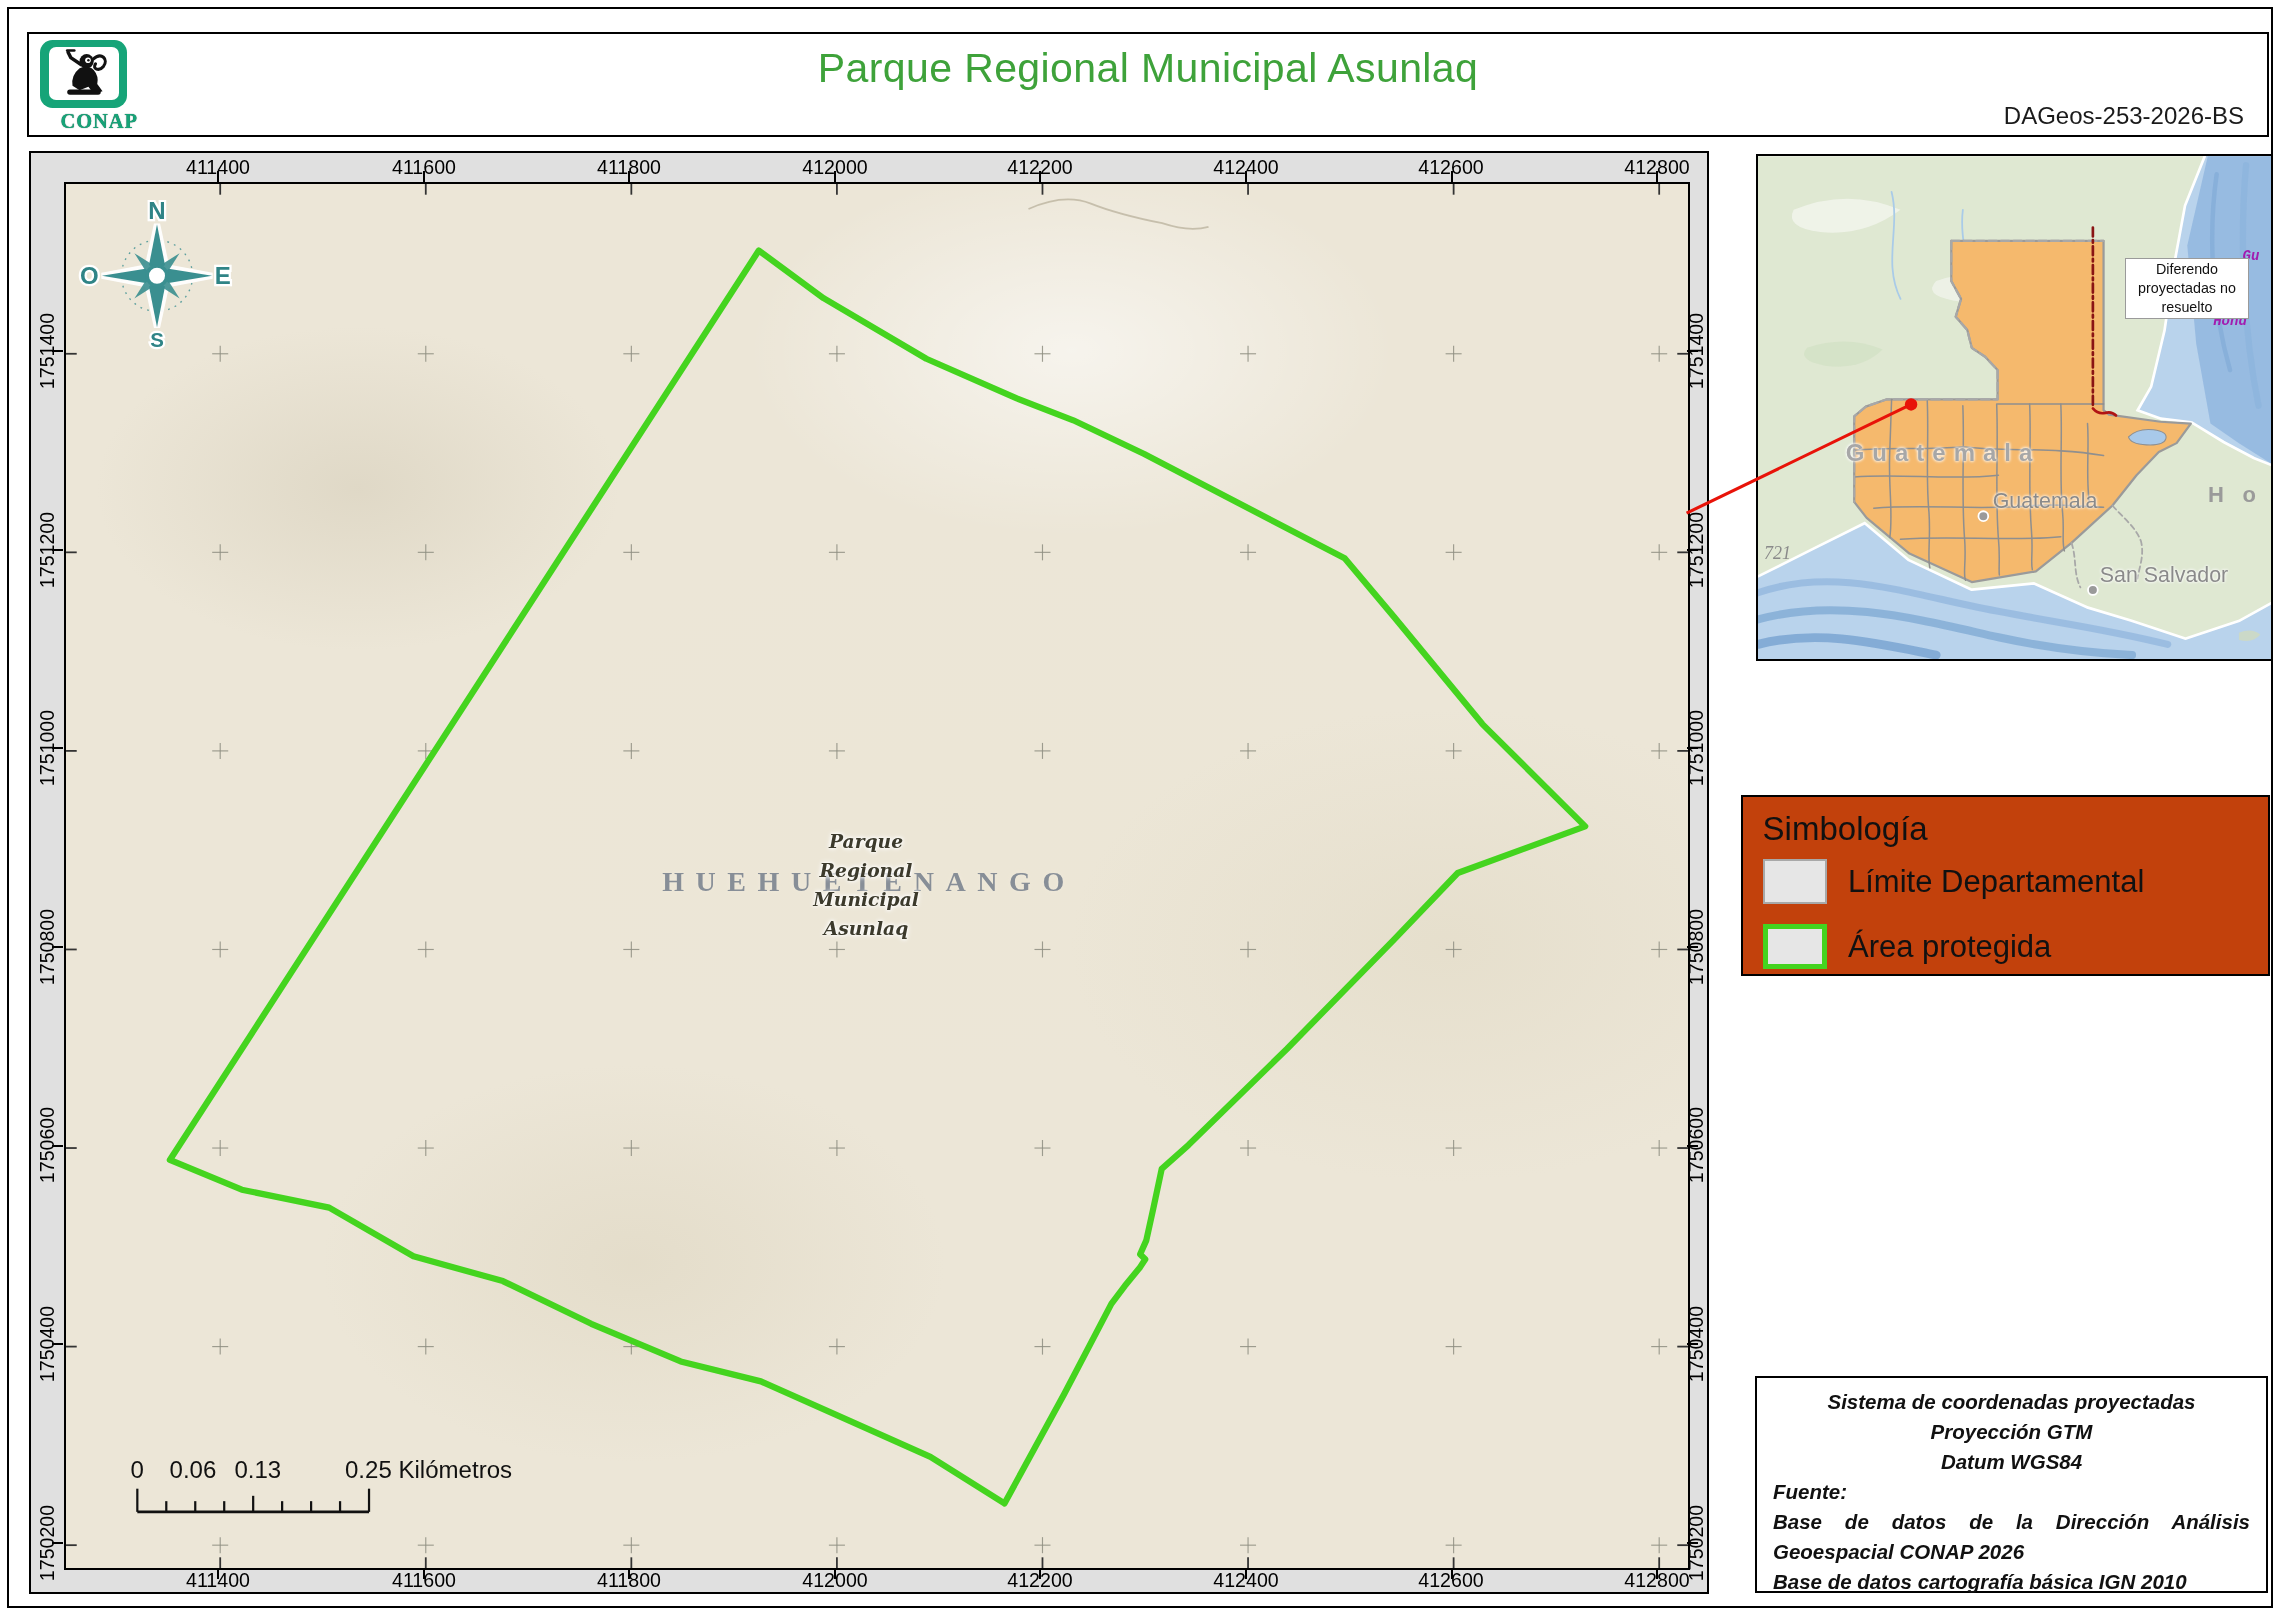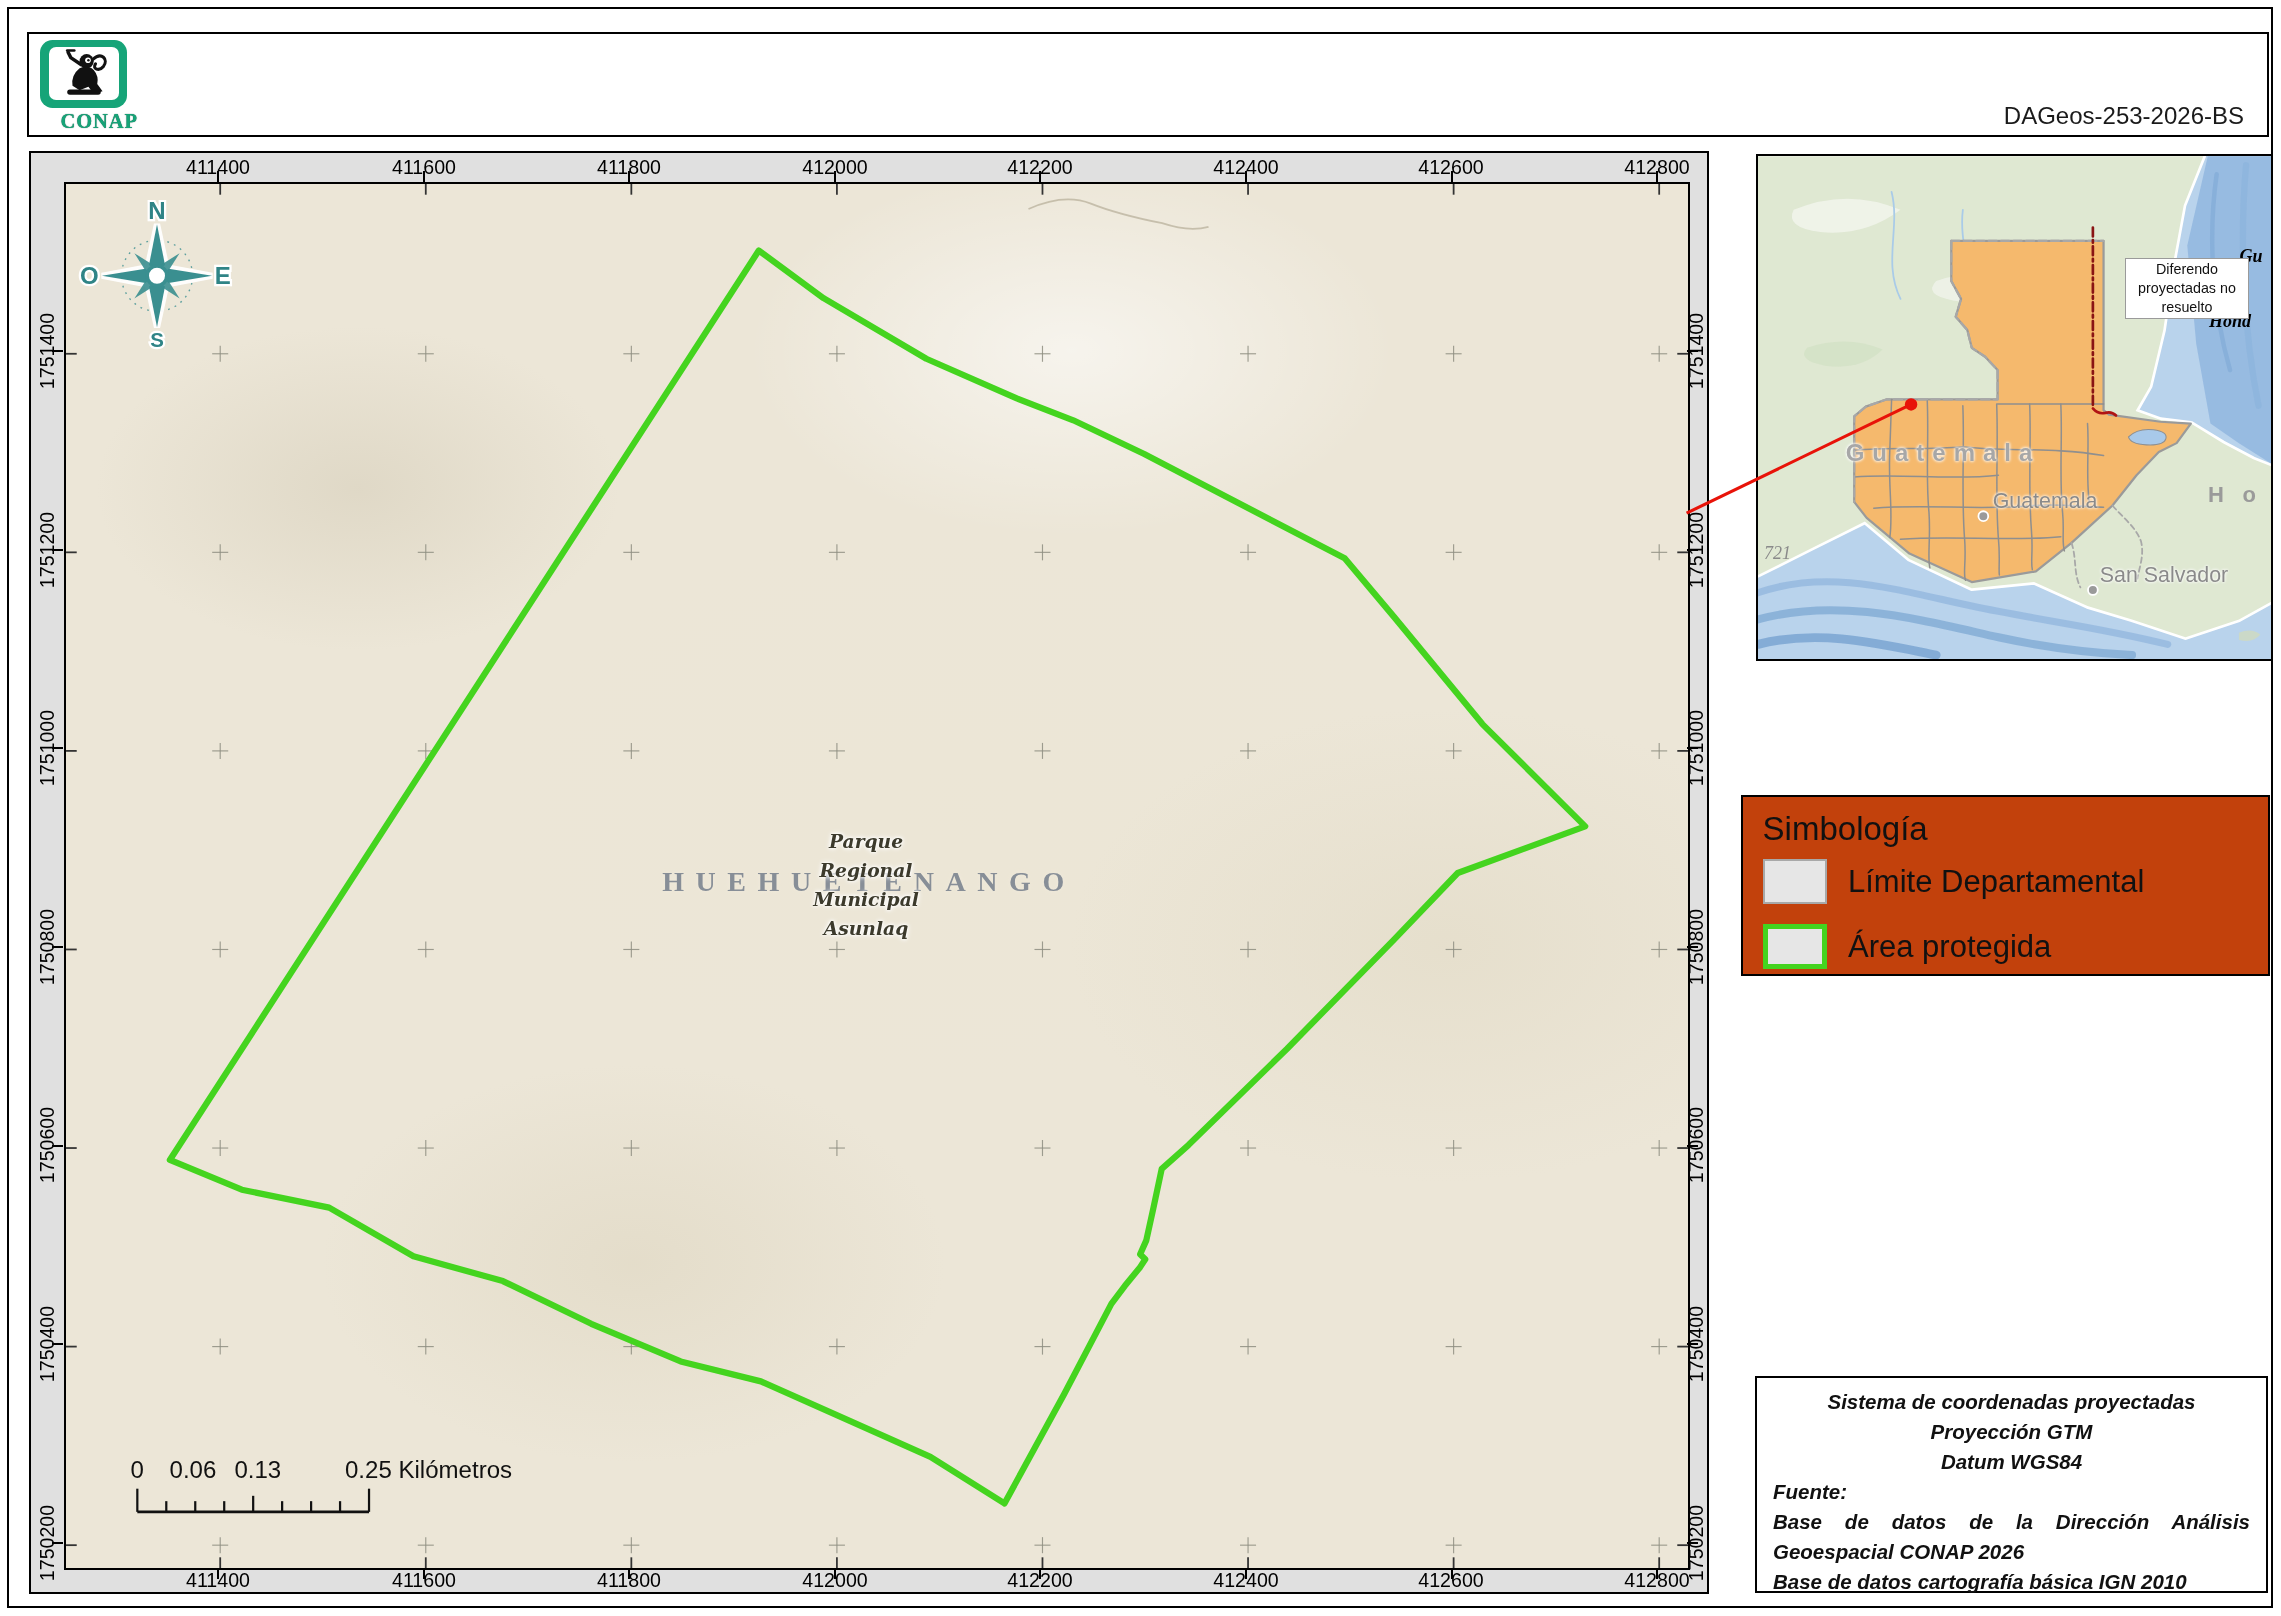--- a/index.html
+++ b/index.html
@@ -33,21 +33,21 @@
       font-size:28px;font-weight:600;letter-spacing:11.6px;color:#878e97;white-space:nowrap;
       text-shadow:0 0 3.6px #efe9da,0 0 5.3px #efe9da;}
   .park-label{position:absolute;transform:translate(-50%,0);text-align:center;font-family:"DejaVu Serif","Liberation Serif",serif;
       font-style:italic;font-weight:bold;font-size:18.7px;line-height:29px;color:#3c3a2c;
       text-shadow:0 0 2.7px #fff,0 0 4.5px #fff,0 0 6.2px #fff;}
   
   .inset{position:absolute;left:1756px;top:154px;width:513px;height:503px;border:2.7px solid #000;box-sizing:content-box;overflow:hidden;background:#b9d3ec;}
   .inset-label{position:absolute;transform:translate(-50%,-50%);white-space:nowrap;}
   .country-label{font-size:24px;font-weight:bold;letter-spacing:8px;color:#a7a7a7;text-shadow:0 0 2.7px #fff,0 0 3.6px #fff;}
   .city-label{font-size:21.4px;color:#8a8a8a;text-shadow:0 0 2.7px #fff,0 0 3.6px #fff;}
-  .sea-label{font-family:Liberation Serif, serif;font-style:italic;font-weight:bold;color:#000000;font-size:18px;}
+  .sea-label{font-family:Liberation Mono, monospace;font-style:italic;font-weight:bold;color:#a21caf;font-size:14px;}
   .hn-label{font-size:22px;font-weight:bold;letter-spacing:6.2px;color:#9a9a9a;}
   .depth-label{font-family:"Liberation Serif",serif;font-style:italic;font-size:18px;color:#8a8a8a;}
   .note-box{position:absolute;left:367px;top:102px;width:122px;height:59px;background:#fff;border:0.9px solid #9a9a9a;
       display:flex;flex-direction:column;justify-content:center;text-align:center;font-size:14.3px;line-height:18.7px;color:#111;}
   
   .legend{position:absolute;left:1741px;top:795px;width:529px;height:181px;background:#c2410c;border:2.7px solid #000;box-sizing:border-box;}
   .legend-title{position:absolute;left:19.6px;top:12.5px;font-size:33px;color:#111;}
   .legend-item{position:absolute;left:19.6px;display:flex;align-items:center;}
   .legend-swatch{width:64px;height:45px;background:#e6e6e6;margin-right:21.4px;box-sizing:border-box;}
   .legend-label{font-size:31px;color:#111;}
@@ -76,20 +76,21 @@
             <path d="M36,20 L24,12 L21,6" stroke="#111" stroke-width="4" fill="none" stroke-linecap="round"></path>
             <path d="M20,4 L28,4" stroke="#111" stroke-width="3" stroke-linecap="round"></path>
             <path d="M49,14 c10,-9 18,0 12,8 c-5,6 -13,3 -9,-3" stroke="#111" stroke-width="3.5" fill="none" stroke-linecap="round"></path>
             <path d="M34,24 q10,-4 16,2 q6,7 4,16 l6,8 l-10,3 l-6,-8 l-10,4 l-8,-5 q-2,-12 8,-20" fill="#111"></path>
             <rect x="20" y="48" width="38" height="6" rx="3" fill="#111"></rect>
           </svg>
         </div>
       </div>
       <div class="logo-text">CONAP</div>
     </div>
+    <div class="title" style="color: rgb(62, 162, 58);">Parque Regional Municipal Asunlaq</div>
     <div class="doc-id">DAGeos-253-2026-BS</div>
   </div>
 
   <div class="map-band">
     <div class="map-canvas">
       <svg class="base" id="map-svg" width="1622" height="1384" viewBox="0 0 1820 1553">
         <path d="M1080,28 q40,-18 70,-6 t80,22 q30,10 52,4" stroke="#b5ad97" stroke-width="2" fill="none" opacity="0.7"></path>
         <g id="grid-layer">
             <line x1="164.00380228136882" y1="190.50430416068866" x2="182.00380228136882" y2="190.50430416068866" stroke="#8f8f82" stroke-width="1.3" opacity="0.85"></line>
             <line x1="173.00380228136882" y1="181.50430416068866" x2="173.00380228136882" y2="199.50430416068866" stroke="#8f8f82" stroke-width="1.3" opacity="0.85"></line>

